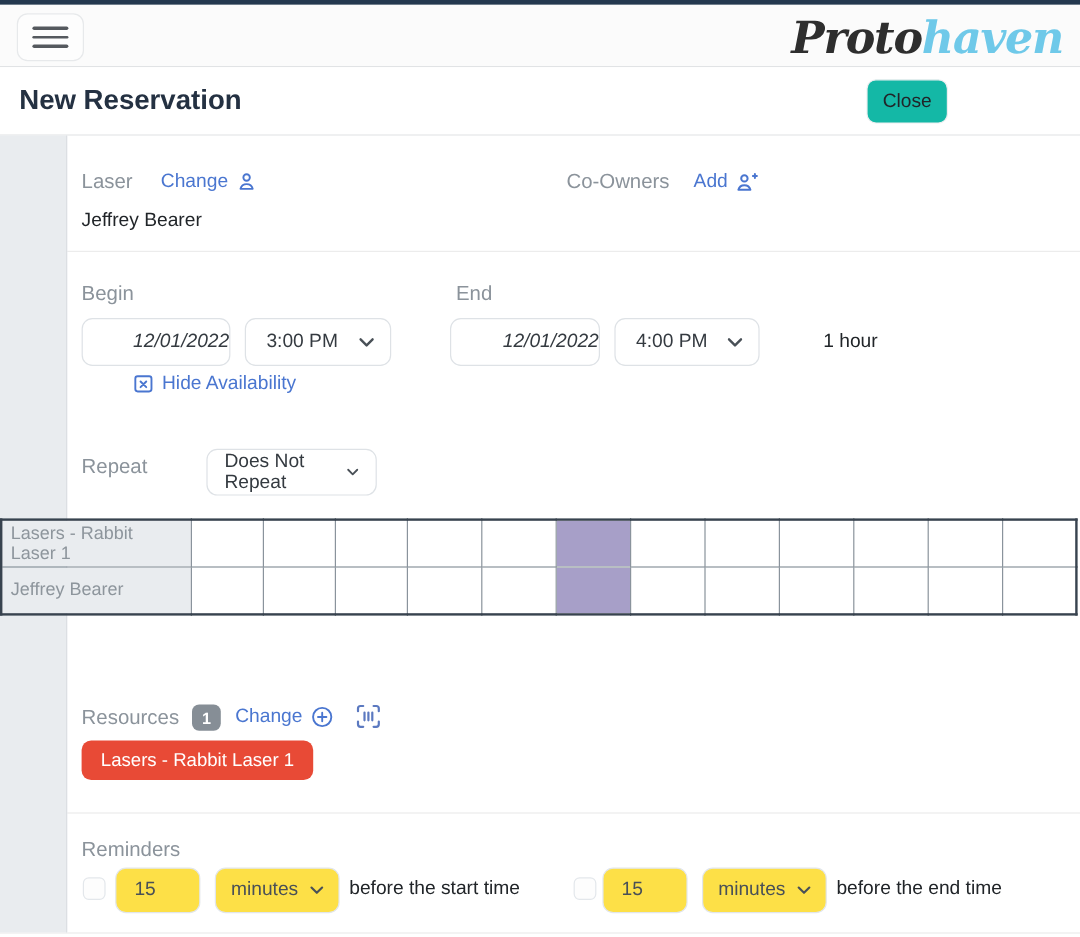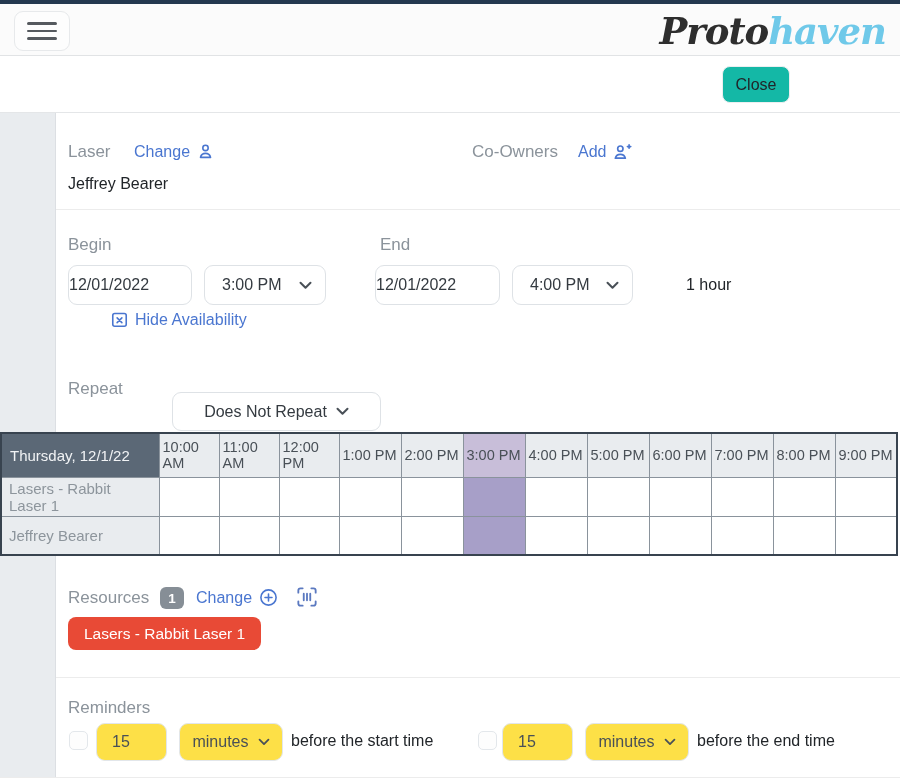--- a/index.html
+++ b/index.html
@@ -34,21 +34,21 @@
   .glabel{font-size:17px;color:#8b939b;}
   .bluelink{font-size:16px;font-weight:400;color:#4a76d0;text-decoration:none;display:inline-flex;align-items:center;gap:6px;cursor:pointer;}
   .plain{font-size:16px;color:#212529;}
 
   .divider{left:56px;right:0;height:1px;background:#ececec;}
   .divider.full{left:0;width:900px;}
 
   
   .field{box-sizing:border-box;background:#fff;border:1px solid #dee2e6;border-radius:9px;
          display:flex;align-items:center;font-size:16px;color:#343a40;cursor:pointer;}
-  .field.center{justify-content:flex-start;}
+  .field.center{justify-content:flex-end;font-style:italic;}
   .field .chev{margin-left:auto;}
   .softfield{box-sizing:border-box;background:#fde047;border:1px solid #e2e6ea;border-radius:9px;
              display:flex;align-items:center;font-size:16px;color:#495057;cursor:pointer;}
   .checkbox{box-sizing:border-box;width:19px;height:19px;background:#fdfdfd;border:1px solid #e3e7eb;border-radius:5px;cursor:pointer;}
 
   
   table.avail{left:0;top:432px;width:898px;border-collapse:collapse;table-layout:fixed;z-index:2;
               border:2px solid #38434f;font-size:15px;}
   table.avail th,table.avail td{border:1px solid #8a939c;box-sizing:border-box;overflow:hidden;}
   .avail .datecell{background:#5b6876;color:#f1f3f5;font-weight:400;text-align:left;padding:2px 8px;height:44px;font-size:15px;}
@@ -78,20 +78,21 @@
       <span></span>
         <span></span>
         <span></span>
     </button>
     <div class="logo">
       <span class="lp">Proto</span><span class="lh">haven</span>
     </div>
   </header>
 
   <div class="abs pagehead">
+    <h1 class="pagetitle">New Reservation</h1>
     <button class="btn btn-close">Close</button>
   </div>
 
   <div class="abs sidebar"></div>
 
   <svg class="railicon" style="left:15px;top:137px" width="27" height="27" viewBox="0 0 24 24" fill="none" stroke="#343a40" stroke-width="1.8" stroke-linecap="round" stroke-linejoin="round">
       <circle cx="12" cy="7.5" r="3.6"></circle>
       <path d="M5.3 19.5a6.8 6.8 0 0 1 13.4 0z"></path>
     </svg>
   <svg class="railicon" style="left:14px;top:228px" width="28" height="28" viewBox="0 0 24 24" fill="none" stroke="#343a40" stroke-width="1.7" stroke-linecap="round" stroke-linejoin="round">
@@ -155,21 +156,21 @@
 
   <a class="abs bluelink" style="left:110px;top:310px">
     <svg width="19" height="19" viewBox="0 0 24 24" fill="none" stroke="#4a76d0" stroke-width="2" stroke-linecap="round" stroke-linejoin="round">
         <rect x="3.5" y="4.5" width="17" height="16" rx="2.5"></rect>
         <path d="M9 10l6 6M15 10l-6 6"></path>
       </svg>
     <span>Hide Availability</span>
   </a>
 
   <span class="abs glabel" style="left:68px;top:379px">Repeat</span>
-  <div class="abs field" style="left:172px;top:392px;width:209px;height:39px;padding:0 14px;justify-content:center;gap:9px">
+  <div class="abs field" style="left:172px;top:374px;width:142px;height:39px;padding:0 14px;justify-content:center;gap:9px">
     <span>Does Not Repeat</span>
     <svg width="13" height="9" viewBox="0 0 13 9" fill="none" stroke="#495057" stroke-width="2" stroke-linecap="round" stroke-linejoin="round">
         <path d="M1.5 1.8l5 5 5-5"></path>
       </svg>
   </div>
 
   <table class="abs avail">
     <colgroup>
       <col style="width:158px">
         <col style="width:60px">
@@ -179,35 +180,20 @@
         <col style="width:62px">
         <col style="width:62px">
         <col style="width:62px">
       <col style="width:62px">
         <col style="width:62px">
         <col style="width:62px">
         <col style="width:62px">
         <col style="width:62px">
     </colgroup>
     <tbody>
-        <tr>
-      <th class="datecell">Thursday, 12/1/22</th>
-      <th class="timecell">10:00 AM</th>
-      <th class="timecell">11:00 AM</th>
-      <th class="timecell">12:00 PM</th>
-      <th class="timecell">1:00 PM</th>
-      <th class="timecell">2:00 PM</th>
-      <th class="timecell hl">3:00 PM</th>
-      <th class="timecell">4:00 PM</th>
-      <th class="timecell">5:00 PM</th>
-      <th class="timecell">6:00 PM</th>
-      <th class="timecell">7:00 PM</th>
-      <th class="timecell">8:00 PM</th>
-      <th class="timecell">9:00 PM</th>
-    </tr>
     <tr>
       <td class="rowlabel">Lasers - Rabbit Laser 1</td>
       <td></td>
           <td></td>
       <td></td>
           <td></td>
       <td></td>
           <td class="hl"></td>
       <td></td>
           <td></td>

